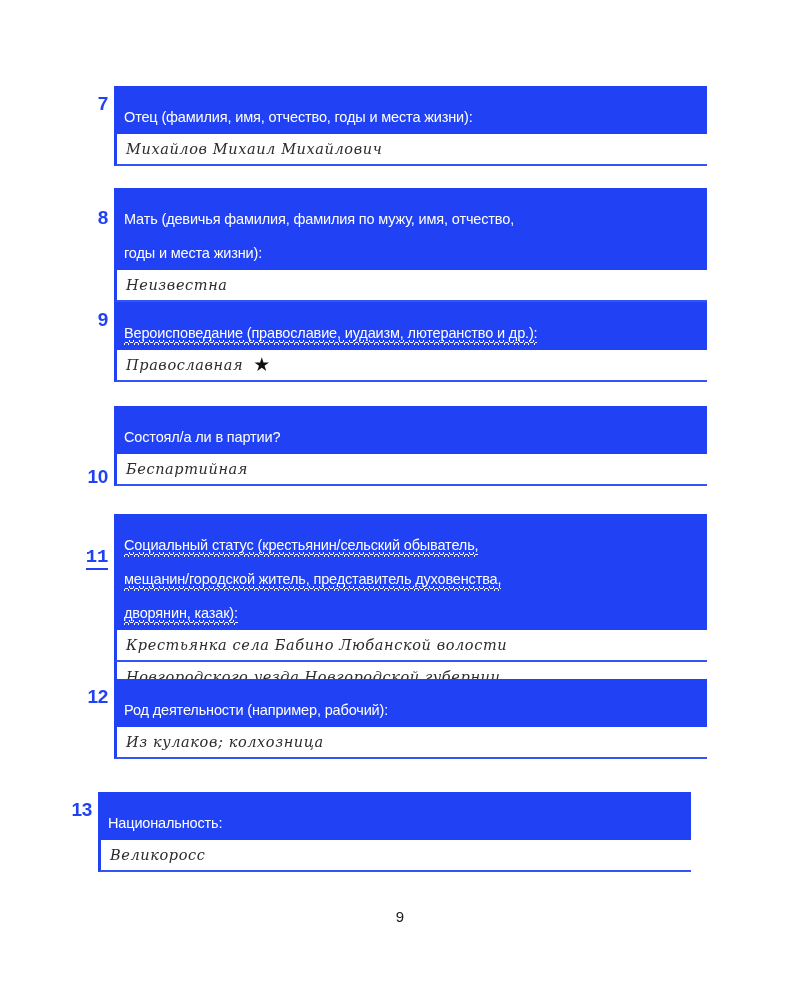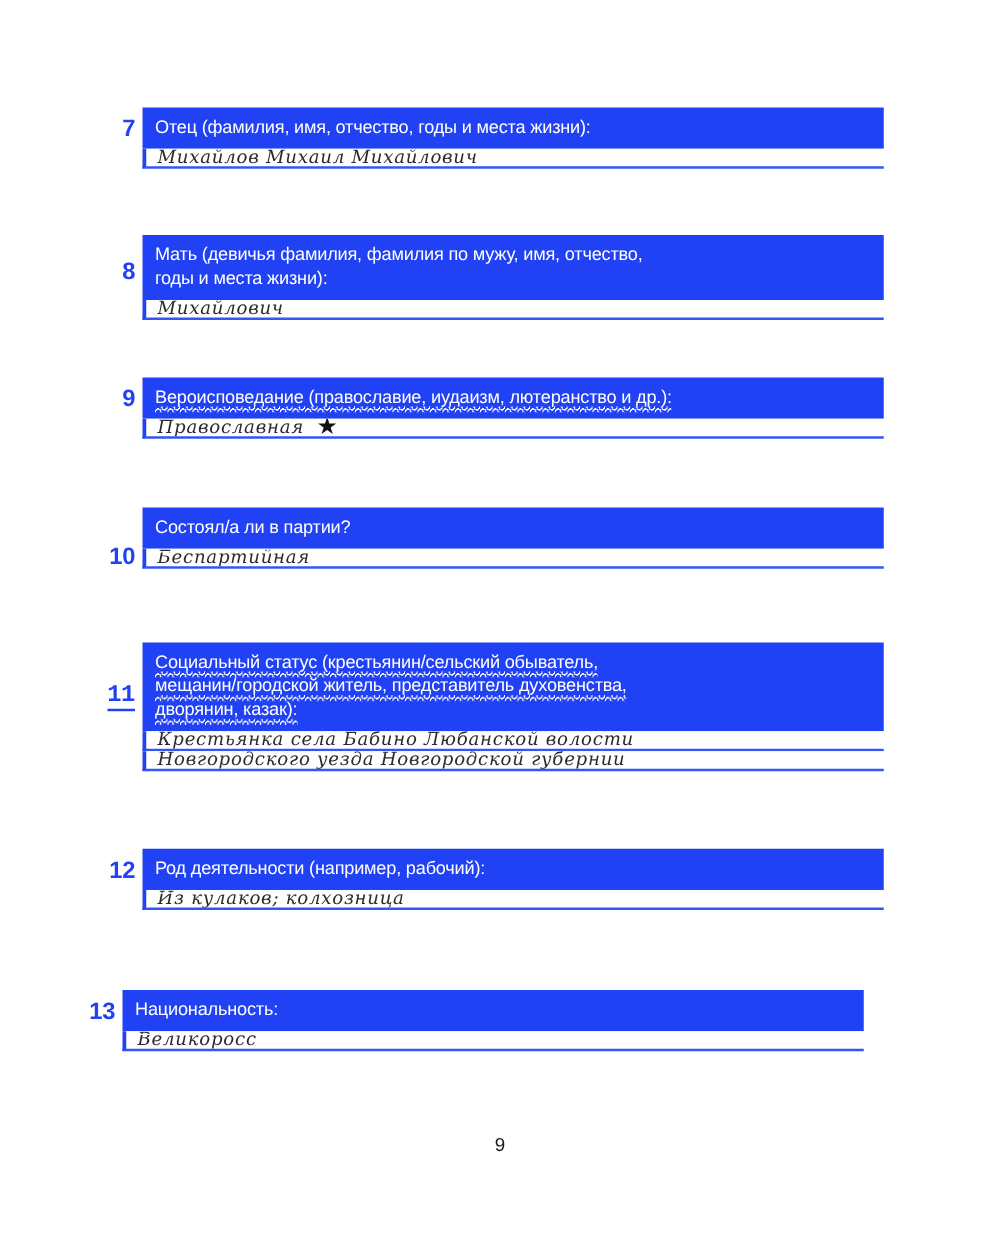--- a/index.html
+++ b/index.html
@@ -55,21 +55,21 @@
 
   .qbar {
     background: #2142F4;
     color: #ffffff;
     font-size: 14.5px;
     line-height: 1.3;
     padding: 7px 9px 7px 10px;
     box-sizing: border-box;
     letter-spacing: -0.15px;
   }
-  .qbar .qline { display: block; position: relative; }
+  .qbar .qline { display: block; position: relative; margin-top: 15px; }
 
   
   .qbar.u-straight .qline .txt {
     border-bottom: 1.5px solid #ffffff;
     padding-bottom: 11px;
   }
 
   
   .qbar.u-wavy .qline .txt {
     position: relative;
@@ -88,21 +88,21 @@
       radial-gradient(circle at 7.5px 0.8px, transparent 1.6px, #ffffff 1.65px, #ffffff 2.5px, transparent 2.55px);
     background-size: 10px 5px;
     background-repeat: repeat-x;
   }
 
   .answer {
     background: #ffffff;
     border-left: 3px solid #2142F4;
     border-bottom: 2px solid #3355F5;
     box-sizing: border-box;
-    height: 16px;
+    height: 32px;
     display: flex;
     align-items: center;
     padding-left: 9px;
     overflow: hidden;
   }
   .answer .hand {
     font-family: "DejaVu Serif", "Liberation Serif", serif;
     font-style: italic;
     font-size: 14.5px;
     color: #2b2b2b;
@@ -143,21 +143,21 @@
         </div>
       </div>
       <div class="block" style="left: 80px; top: 188px; width: 627px;">
         <div class="num" style="padding-top: 20px;"><span>8</span></div>
         <div class="fieldcol">
           <div class="qbar">
             <span class="qline"><span class="txt">Мать (девичья фамилия, фамилия по мужу, имя, отчество,</span></span>
             <span class="qline"><span class="txt">годы и места жизни):</span></span>
           </div>
           <div class="answer">
-            <span class="hand">Михайлович</span>
+            <span class="hand">Неизвестна</span>
           </div>
         </div>
       </div>
       <div class="block" style="left: 80px; top: 302px; width: 627px;">
         <div class="num" style="padding-top: 8px;"><span>9</span></div>
         <div class="fieldcol">
           <div class="qbar u-wavy">
             <span class="qline"><span class="txt">Вероисповедание (православие, иудаизм, лютеранство и др.):</span></span>
           </div>
           <div class="answer">

